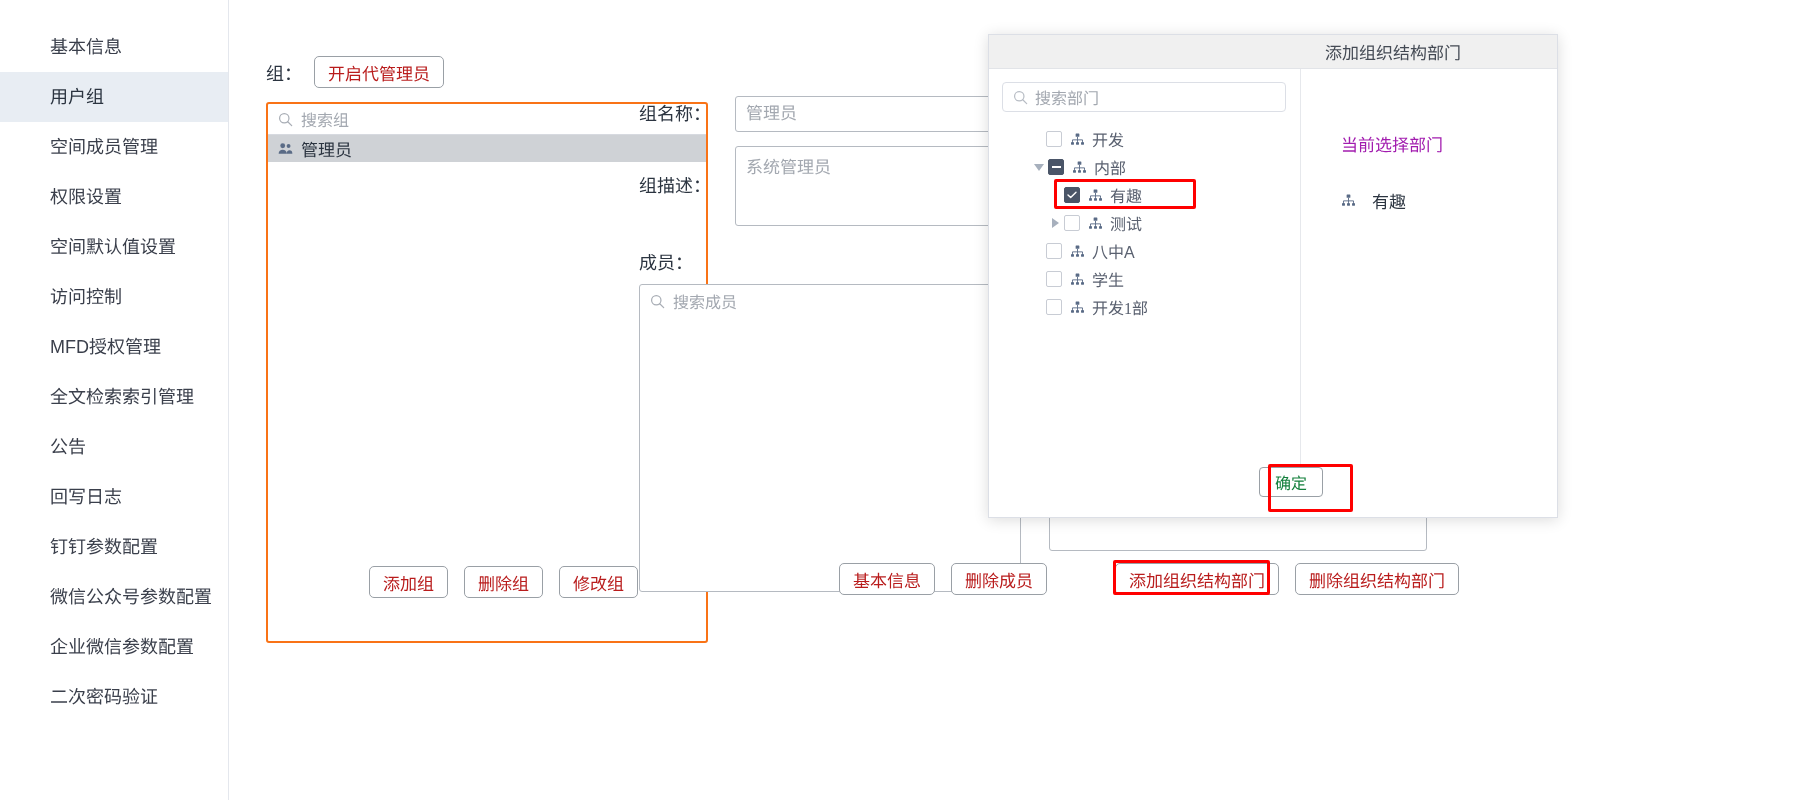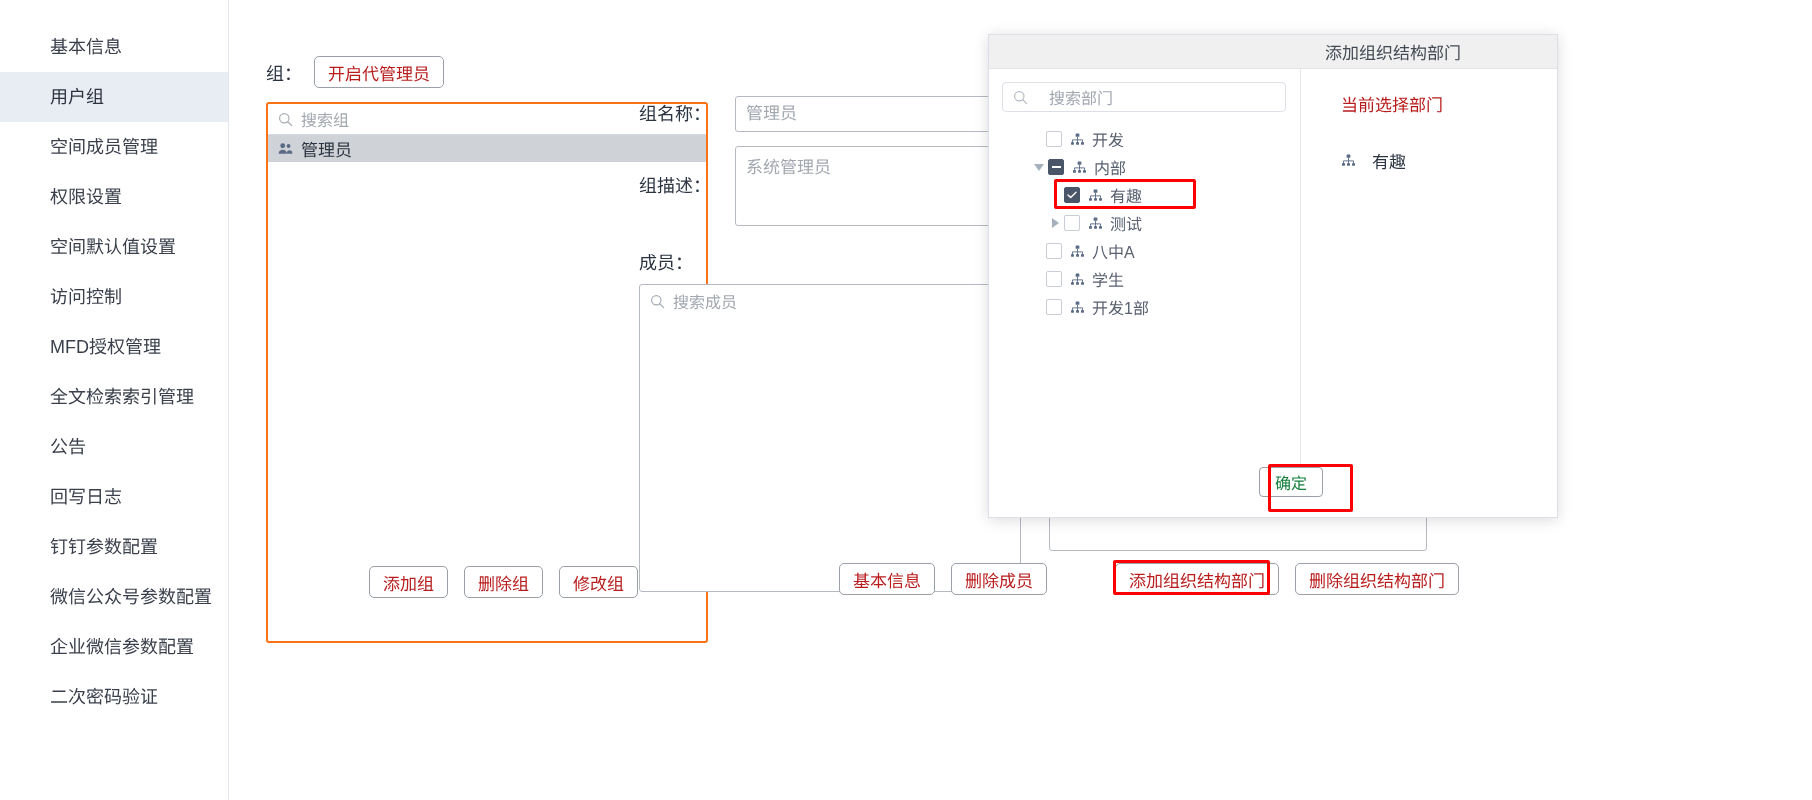--- a/index.html
+++ b/index.html
@@ -215,21 +215,21 @@
     height: 404px;
   }
   .modal-left {
     width: 312px;
     border-right: 1px solid #e6e8ec;
     padding: 13px 14px 0 13px;
   }
   .dept-search {
     display: flex;
     align-items: center;
-    gap: 21px;
+    gap: 7px;
     height: 30px;
     border: 1px solid #dcdfe6;
     border-radius: 4px;
     padding: 0 10px;
     background: #fff;
   }
   .dept-search .search-ph { font-size: 16px; }
   .tree { margin-top: 13px; }
   .tnode {
     display: flex;
@@ -282,21 +282,21 @@
     border: 3px solid #ff0000;
     border-radius: 2px;
     pointer-events: none;
   }
 
   .modal-right {
     flex: 1 1 auto;
     padding: 22px 0 0 40px;
     position: relative;
   }
-  .mr-title { font-size: 17px; color: #b91c1c; }
+  .mr-title { font-size: 17px; color: #a21caf; margin-top: 40px; }
   .mr-item {
     display: flex; align-items: center;
     gap: 9px;
     margin-top: 32px;
     font-size: 17px;
     color: #2b3440;
   }
   .modal-confirm-wrap {
     position: absolute;
     left: 270px; top: 432px;
@@ -520,21 +520,21 @@
             <svg class="tree-ico" width="15" height="13" viewBox="0 0 16 14">
               <rect x="6" y="0.6" width="4" height="3.4" rx="0.6" fill="#5a6b86"></rect>
               <path d="M8 4.2v3.2M2.6 7.4h10.8M2.6 7.4v2.2M8 7.4v2.2M13.4 7.4v2.2" stroke="#5a6b86" stroke-width="1" fill="none"></path>
               <rect x="1" y="9.8" width="3.2" height="2.9" rx="0.5" fill="#5a6b86"></rect>
               <rect x="6.4" y="9.8" width="3.2" height="2.9" rx="0.5" fill="#5a6b86"></rect>
               <rect x="11.8" y="9.8" width="3.2" height="2.9" rx="0.5" fill="#5a6b86"></rect>
             </svg>
             <span class="tnode-label">学生</span>
           </div>
 
-          <div class="tnode" style="padding-left:44px;">
+          <div class="tnode" style="padding-left:44px;font-family:Liberation Serif, serif;">
             <span class="cbox"></span>
             <svg class="tree-ico" width="15" height="13" viewBox="0 0 16 14">
               <rect x="6" y="0.6" width="4" height="3.4" rx="0.6" fill="#5a6b86"></rect>
               <path d="M8 4.2v3.2M2.6 7.4h10.8M2.6 7.4v2.2M8 7.4v2.2M13.4 7.4v2.2" stroke="#5a6b86" stroke-width="1" fill="none"></path>
               <rect x="1" y="9.8" width="3.2" height="2.9" rx="0.5" fill="#5a6b86"></rect>
               <rect x="6.4" y="9.8" width="3.2" height="2.9" rx="0.5" fill="#5a6b86"></rect>
               <rect x="11.8" y="9.8" width="3.2" height="2.9" rx="0.5" fill="#5a6b86"></rect>
             </svg>
             <span class="tnode-label">开发1部</span>
           </div>

